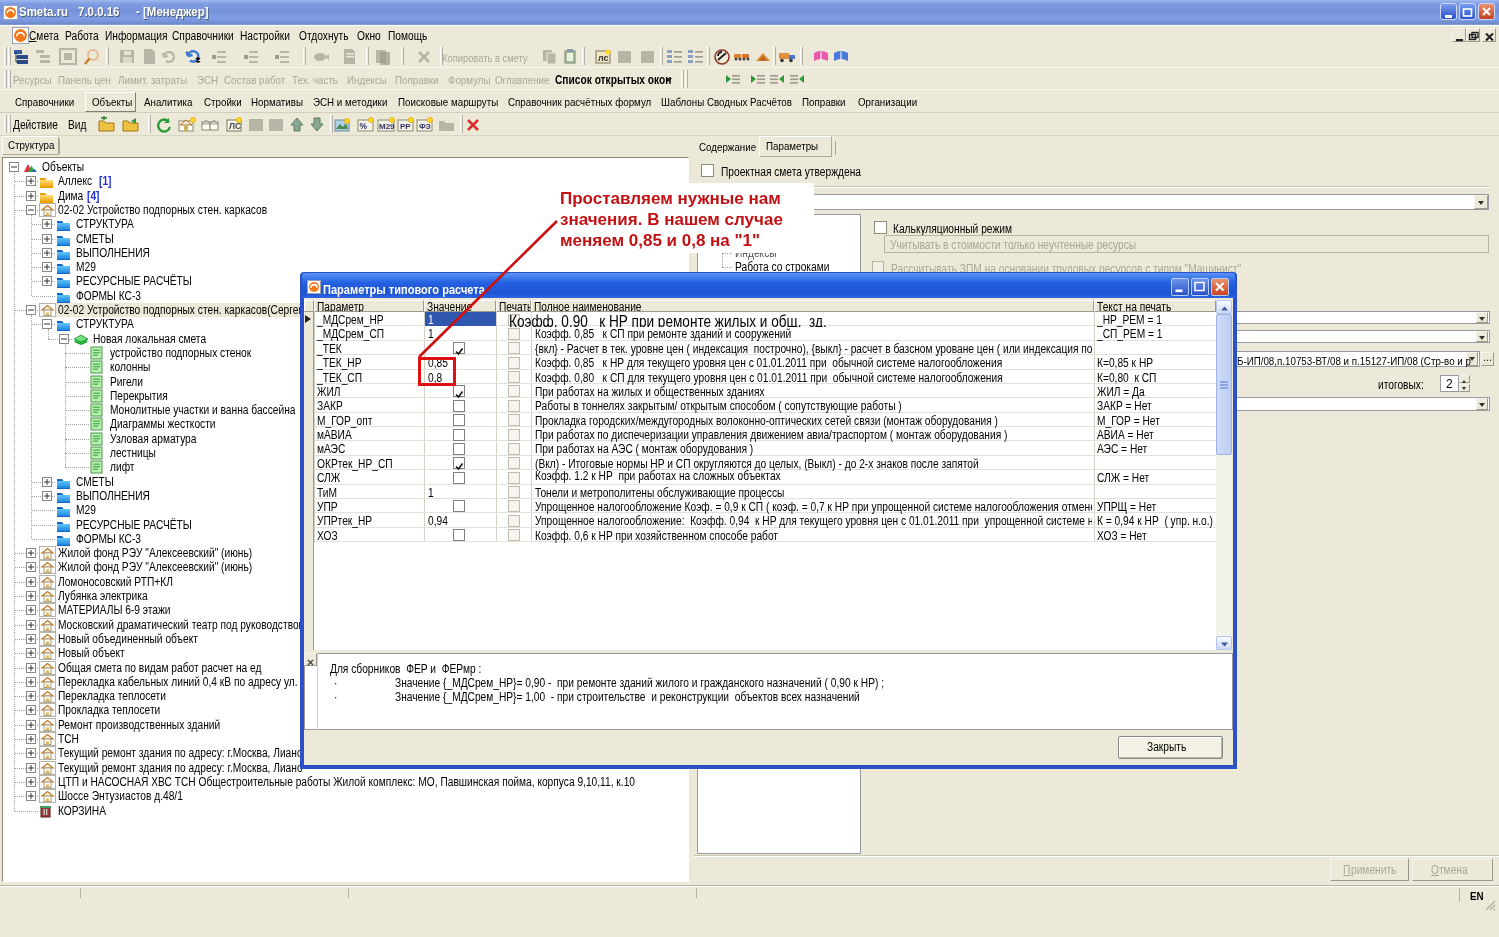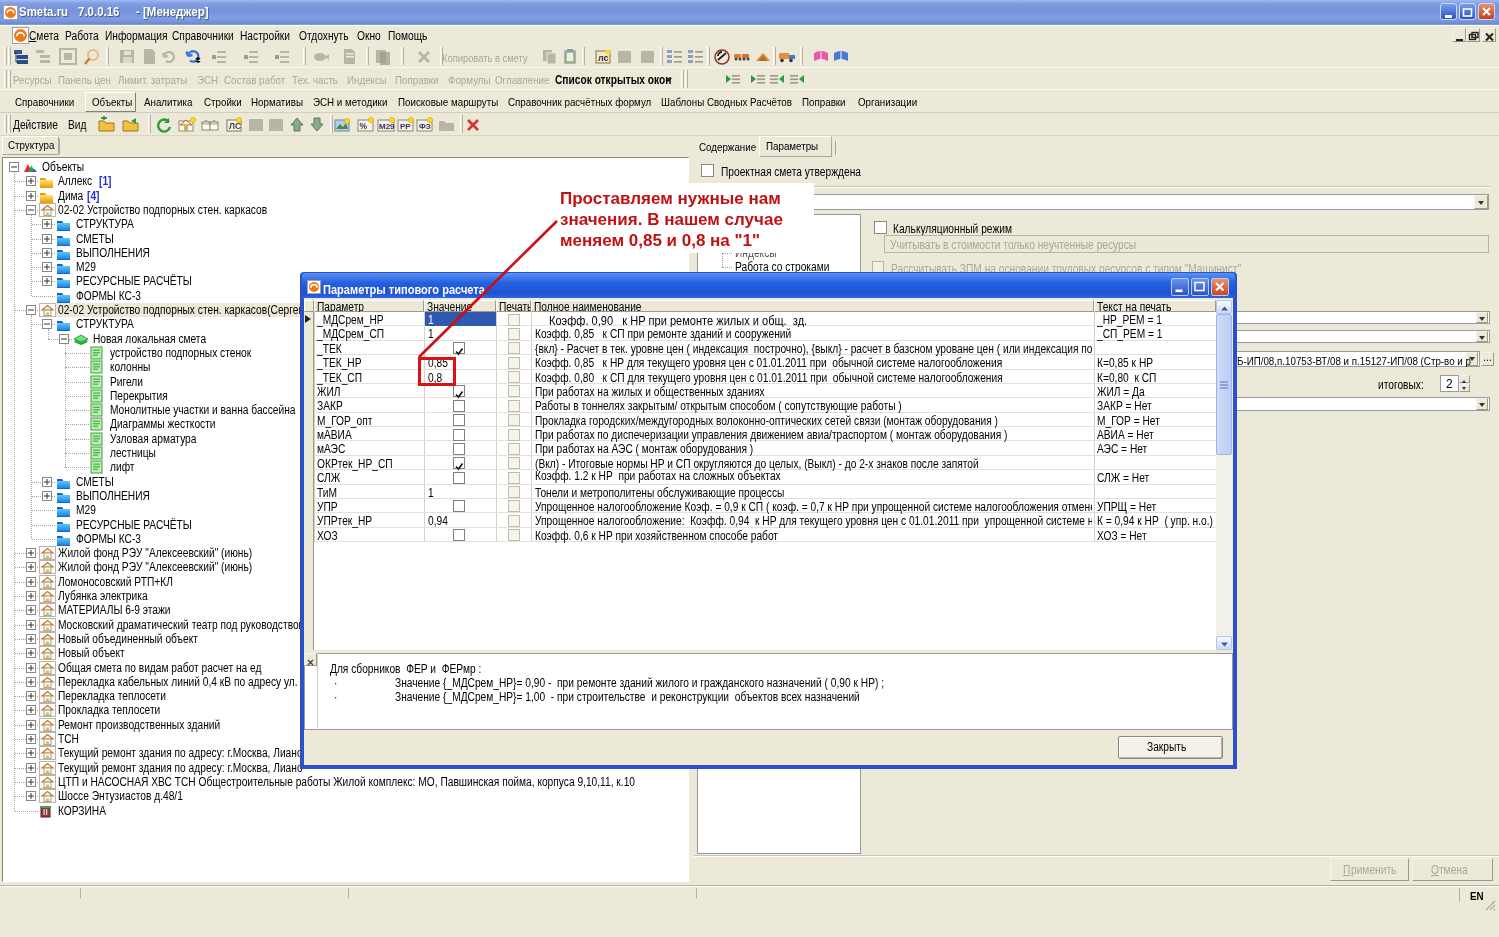--- a/index.html
+++ b/index.html
@@ -1012,21 +1012,21 @@
 <div class="ab" style="left:496px;top:312px;width:1px;height:230px;background:#d4d2c6;z-index:12"></div>
 <div class="ab" style="left:531px;top:312px;width:1px;height:230px;background:#d4d2c6;z-index:12"></div>
 <div class="ab" style="left:1094px;top:312px;width:1px;height:230px;background:#d4d2c6;z-index:12"></div>
 <div class="ab" style="left:304px;top:312px;width:10px;height:338px;background:#ece9d8;border-right:1px solid #9d9a8b;z-index:12"></div>
 <div class="ab" style="left:314px;top:325.4px;width:902px;height:1px;background:#e4e2d6;z-index:12"></div>
 <div class="ab txt" style="left:317px;top:313.0px;font-size:12px;z-index:13">_МДСрем_НР</div>
 <div class="ab" style="left:425px;top:312.0px;width:71px;height:14.4px;background:#3058b0;z-index:12"></div>
 <div class="ab txt" style="left:428px;top:313.0px;font-size:12px;color:#fff;z-index:13">1</div>
 <div class="ab" style="left:305px;top:315.0px;width:0;height:0;border:4px solid transparent;border-left:6px solid #222;z-index:13"></div>
 <div class="ab" style="left:508px;top:313.5px;width:12px;height:12px;background:#f6f4ec;border:1px solid #c0bdae;z-index:13"></div>
-<div class="ab" style="left:549px;top:313.0px;font-size:13px;z-index:13;width:557px;height:14px;overflow:hidden"><span class="ct">Коэфф. 0,90&nbsp;&nbsp;&nbsp;к НР при ремонте жилых и общ.&nbsp; зд.</span></div>
+<div class="ab" style="left:509px;top:313.0px;font-size:16px;z-index:13;width:557px;height:14px;overflow:hidden"><span class="ct">Коэфф. 0,90&nbsp;&nbsp;&nbsp;к НР при ремонте жилых и общ.&nbsp; зд.</span></div>
 <div class="ab" style="left:1097px;top:313.0px;font-size:12px;z-index:13;width:120px;height:14px;overflow:hidden"><span class="ct">_НР_РЕМ = 1</span></div>
 <div class="ab" style="left:314px;top:339.8px;width:902px;height:1px;background:#e4e2d6;z-index:12"></div>
 <div class="ab txt" style="left:317px;top:327.4px;font-size:12px;z-index:13">_МДСрем_СП</div>
 <div class="ab txt" style="left:428px;top:327.4px;font-size:12px;z-index:13">1</div>
 <div class="ab" style="left:508px;top:327.9px;width:12px;height:12px;background:#f6f4ec;border:1px solid #c0bdae;z-index:13"></div>
 <div class="ab" style="left:535px;top:327.4px;font-size:12px;z-index:13;width:557px;height:14px;overflow:hidden"><span class="ct">Коэфф. 0,85&nbsp;&nbsp;&nbsp;к СП при ремонте зданий и сооружений</span></div>
 <div class="ab" style="left:1097px;top:327.4px;font-size:12px;z-index:13;width:120px;height:14px;overflow:hidden"><span class="ct">_СП_РЕМ = 1</span></div>
 <div class="ab" style="left:314px;top:354.1px;width:902px;height:1px;background:#e4e2d6;z-index:12"></div>
 <div class="ab txt" style="left:317px;top:341.8px;font-size:12px;z-index:13">_ТЕК</div>
 <div class="ab" style="left:453px;top:342.3px;width:12px;height:12px;background:#fff;border:1px solid #808080;z-index:13"><svg width="11" height="11" viewBox="0 0 11 11" xmlns="http://www.w3.org/2000/svg">

